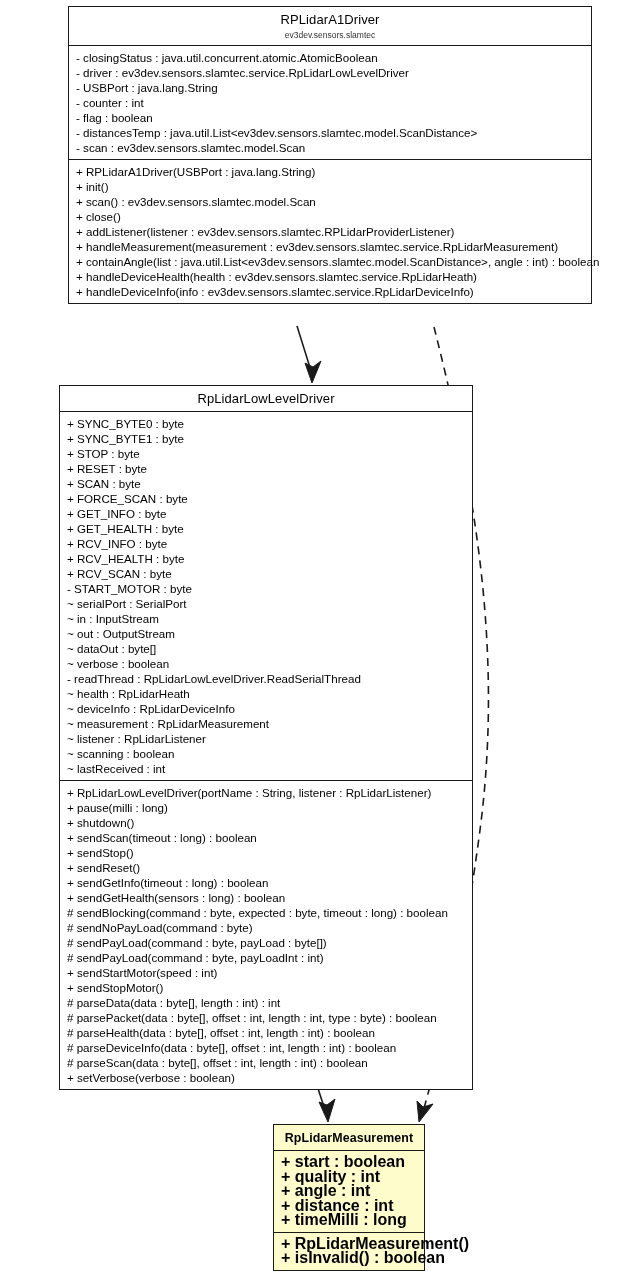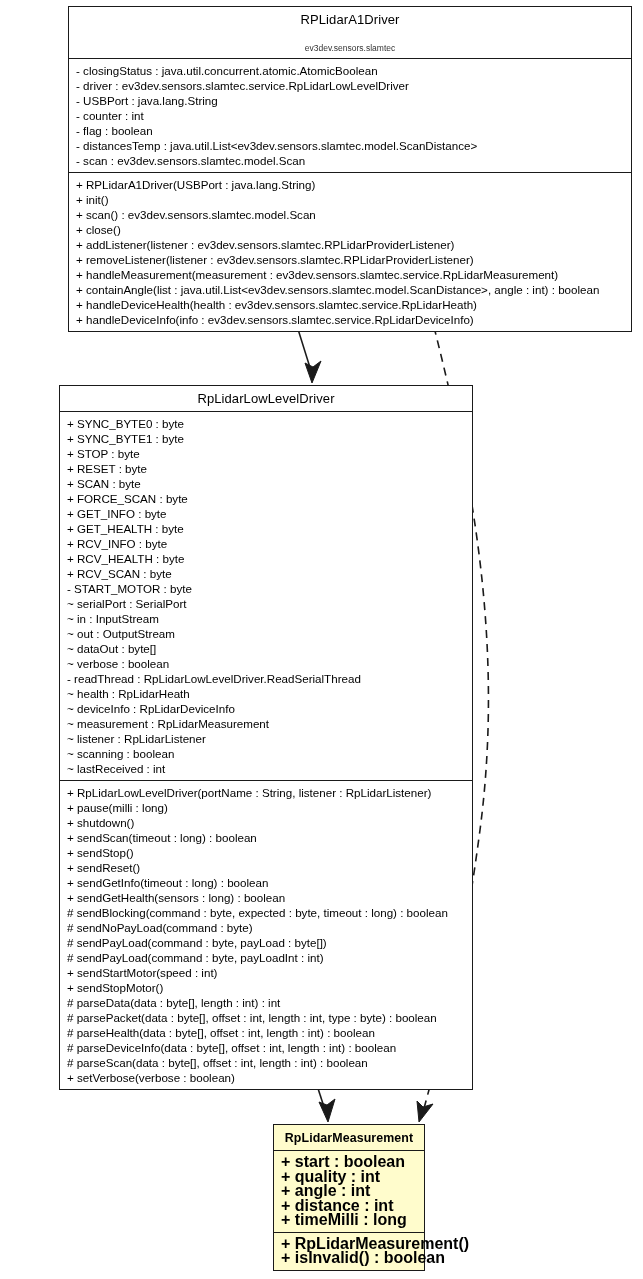--- a/index.html
+++ b/index.html
@@ -40,21 +40,21 @@
   }
   .class-name {
     font-size: 13px;
     line-height: 16px;
     letter-spacing: 0.1px;
   }
   .class-package {
     font-size: 8.5px;
     line-height: 12px;
     color: #333333;
-    margin-top: 14px;
+    margin-top: 1px;
   }
   .class-section {
     padding: 4px 6px 4px 7px;
     border-bottom: 1.5px solid #1a1a1a;
   }
   .class-section:last-child {
     border-bottom: none;
   }
   .member {
     font-size: 11.6px;
@@ -64,21 +64,21 @@
   .small .member {
     font-size: 16px;
     line-height: 14.5px;
   }
   .small .class-name {
     font-size: 12.4px;
   }
 
   
   #class-rplidara1driver {
-    left: 68px; top: 6px; width: 564px;
+    left: 68px; top: 6px; width: 524px;
   }
   #class-rplidarlowleveldriver {
     left: 15px; top: 385px; width: 414px; margin-left: 44px;
   }
   #class-rplidarmeasurement {
     left: 273px; top: 1124px; width: 152px;
   }
 </style>
 </head>
 <body>
@@ -114,21 +114,20 @@
     <div class="member">- flag : boolean</div>
     <div class="member">- distancesTemp : java.util.List&lt;ev3dev.sensors.slamtec.model.ScanDistance&gt;</div>
     <div class="member">- scan : ev3dev.sensors.slamtec.model.Scan</div>
   </div>
   <div class="class-section">
     <div class="member">+ RPLidarA1Driver(USBPort : java.lang.String)</div>
     <div class="member">+ init()</div>
     <div class="member">+ scan() : ev3dev.sensors.slamtec.model.Scan</div>
     <div class="member">+ close()</div>
     <div class="member">+ addListener(listener : ev3dev.sensors.slamtec.RPLidarProviderListener)</div>
-    <div class="member">+ removeListener(listener : ev3dev.sensors.slamtec.RPLidarProviderListener)</div>
     <div class="member">+ handleMeasurement(measurement : ev3dev.sensors.slamtec.service.RpLidarMeasurement)</div>
     <div class="member">+ containAngle(list : java.util.List&lt;ev3dev.sensors.slamtec.model.ScanDistance&gt;, angle : int) : boolean</div>
     <div class="member">+ handleDeviceHealth(health : ev3dev.sensors.slamtec.service.RpLidarHeath)</div>
     <div class="member">+ handleDeviceInfo(info : ev3dev.sensors.slamtec.service.RpLidarDeviceInfo)</div>
   </div>
 </div>
 
 <div class="uml-class" id="class-rplidarlowleveldriver">
   <div class="class-header">
     <div class="class-name">RpLidarLowLevelDriver</div>

